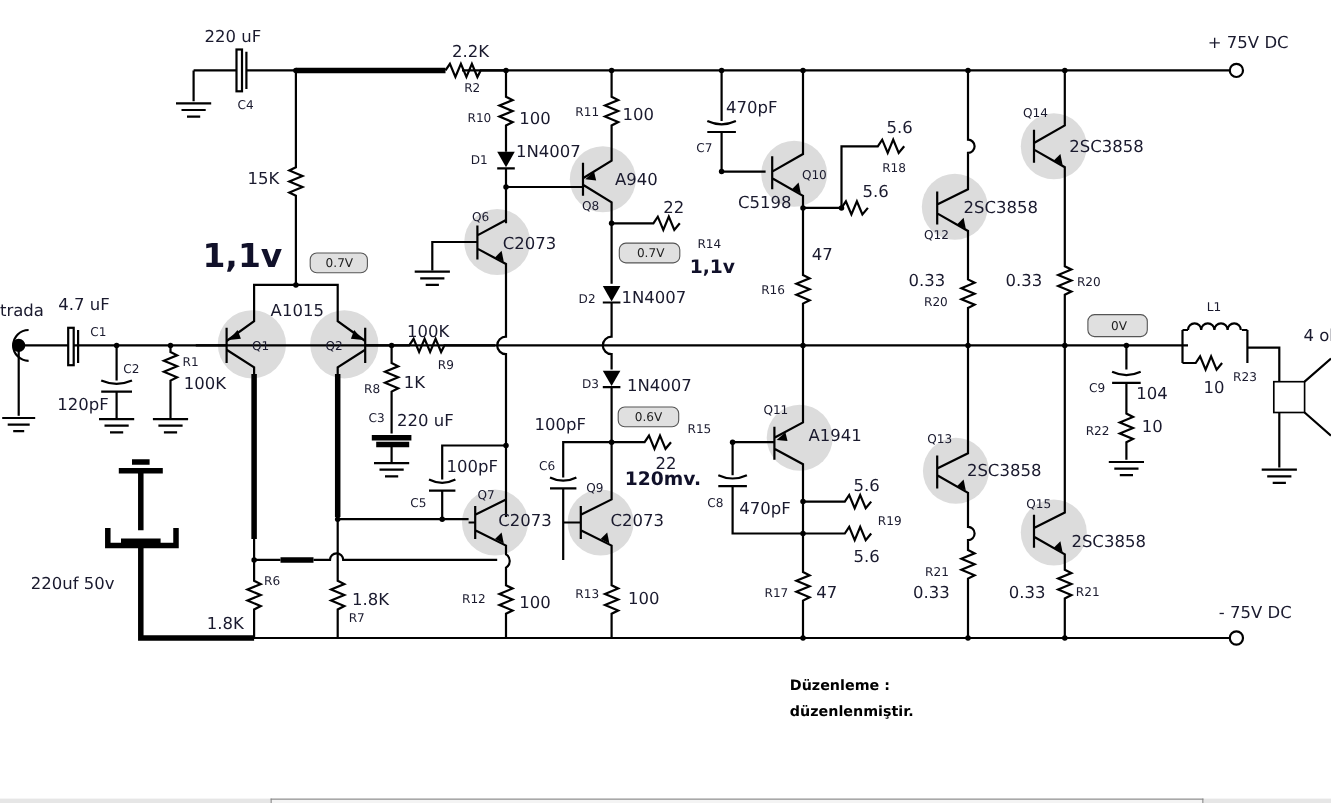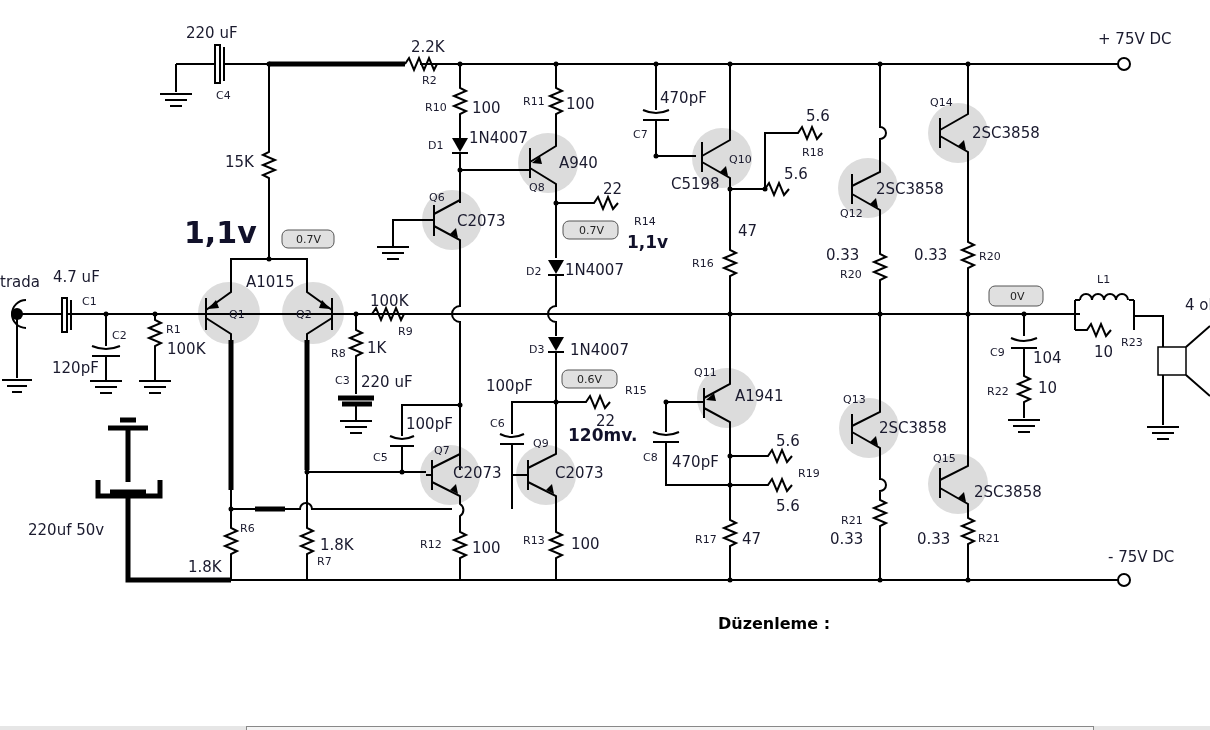--- a/index.html
+++ b/index.html
@@ -8,21 +8,21 @@
   .w { stroke: #000; stroke-width: 2; fill: none; }
   .wt { stroke: #000; stroke-width: 5; fill: none; }
   .dot { fill: #000; }
   .hl { fill: #dcdcdc; }
   .lbl { font-family: "DejaVu Sans", sans-serif; font-size: 15px; fill: #1a1a2e; }
   .ref { font-family: "DejaVu Sans", sans-serif; font-size: 11px; fill: #1a1a2e; }
   .big { font-family: "DejaVu Sans", sans-serif; font-size: 30px; font-weight: bold; fill: #11112a; }
   .bold { font-family: "DejaVu Sans", sans-serif; font-size: 17px; font-weight: bold; fill: #11112a; }
   .badge rect { fill: #e0e0e0; stroke: #555; stroke-width: 1; }
   .badge text { font-family: "DejaVu Sans", sans-serif; font-size: 11px; fill: #222; }
-  .note { position: absolute; left: 718px; top: 612px; font-family: "DejaVu Sans", sans-serif; font-weight: bold; font-size: 16px; line-height: 24px; color: #000; }
+  .note { position: absolute; left: 718px; top: 612px; font-family: "DejaVu Sans", sans-serif; font-weight: bold; font-size: 13px; line-height: 24px; color: #000; }
   .bottombar { position: absolute; left: 0; top: 726px; width: 1210px; height: 4px; background: #e6e6e6; }
   .bottombar .inner { position: absolute; left: 246px; top: 0; width: 846px; height: 4px; background: #f4f4f4; border-top: 1px solid #888; border-left: 1px solid #888; border-right: 1px solid #888; }
 </style>
 </head>
 <body>
 
 <svg id="schematic" width="1210" height="730" viewBox="0 0 1210 730">
 
   <g>
     <circle class="hl" cx="229" cy="313" r="31"></circle>
@@ -350,17 +350,18 @@
     <text class="lbl" x="1038" y="393">10</text>
     <text class="ref" x="1097" y="283">L1</text>
     <text class="lbl" x="1094" y="357">10</text>
     <text class="ref" x="1121" y="346">R23</text>
     <text class="lbl" x="1185" y="310">4 ohm</text>
   </g>
 </svg>
 
 <div class="note">
   <div>Düzenleme :</div>
+  <div>düzenlenmiştir.</div>
 </div>
 
 <div class="bottombar">
   <div class="inner"></div>
 </div>
 
 </body></html>

